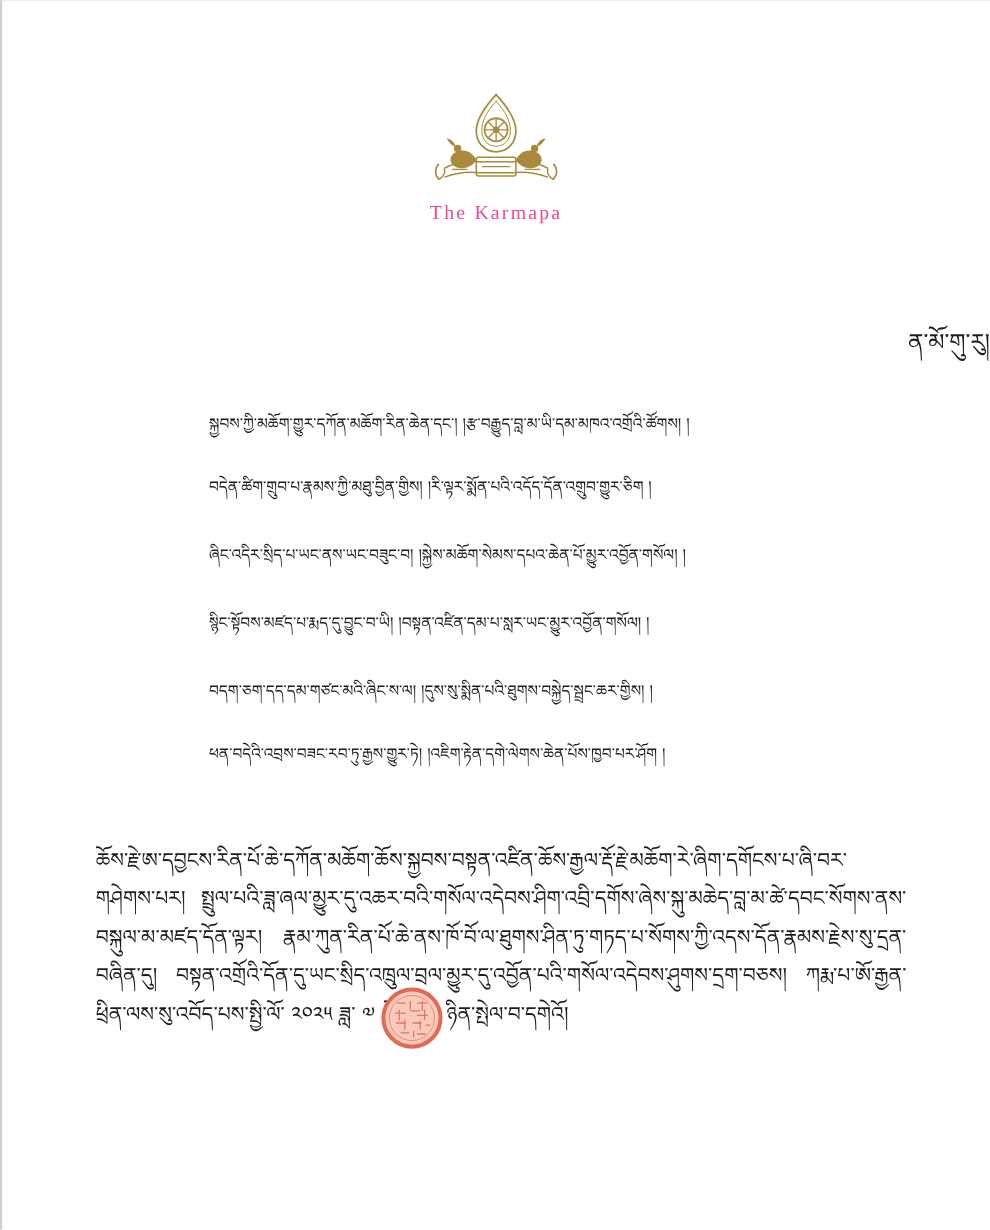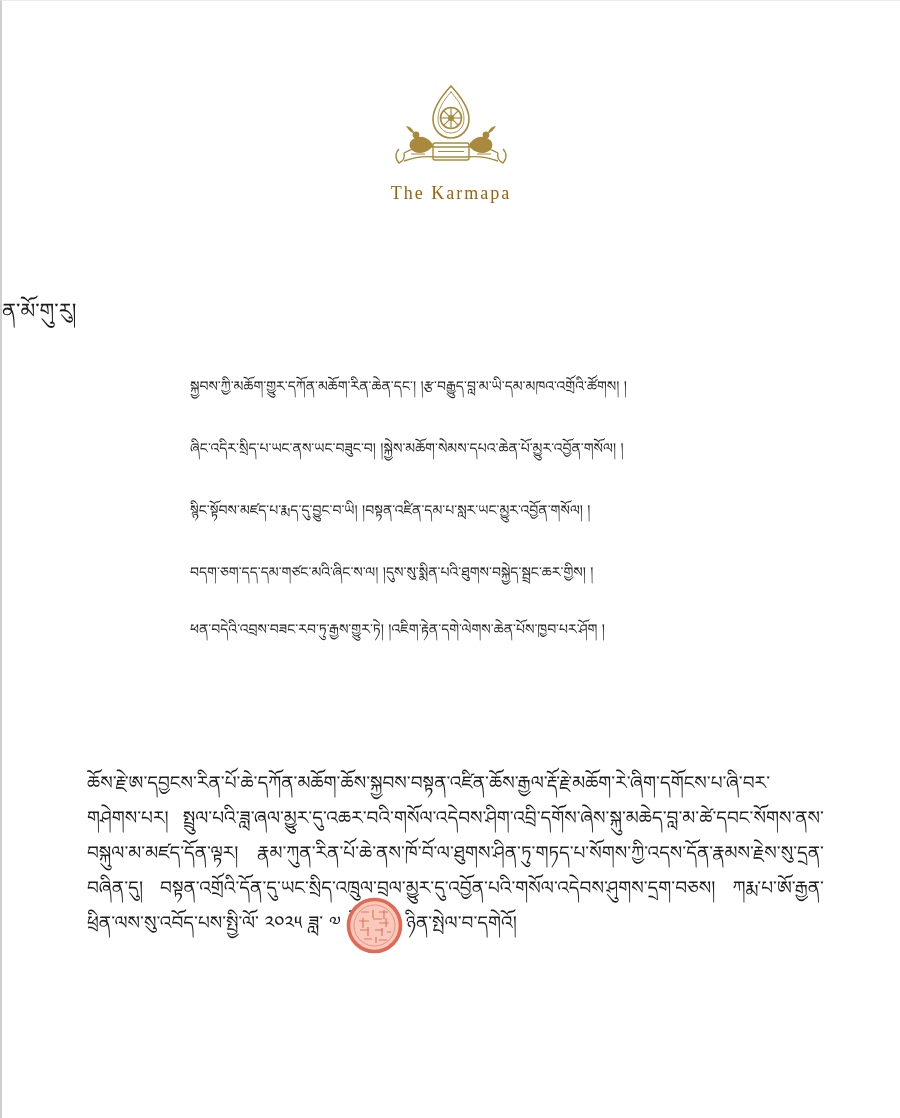--- a/index.html
+++ b/index.html
@@ -20,25 +20,25 @@
   }
   .emblem-wrap {
     position: absolute; top: 82px; left: 0;
     width: 100%; text-align: center;
   }
   .org-name {
     position: absolute; top: 182px; left: 0;
     width: 100%; text-align: center;
     font-family: "Liberation Serif", serif;
     font-size: 18px; letter-spacing: 2px;
-    color: #a16207;
+    color: #ec4899;
   }
   .homage {
     position: absolute; top: 286px; left: 0;
-    width: 100%; text-align: left;
+    width: 100%; text-align: right;
     font-size: 21px; font-weight: normal; margin: 0;
   }
   .verses {
     position: absolute; top: 349px; left: 172px;
     width: 590px;
   }
   .verse { margin: 0 0 21px 0; }
   .verse p {
     margin: 16px;
     font-size: 14px;
@@ -107,20 +107,21 @@
     </svg>
   </div>
 
   <div class="org-name">The Karmapa</div>
 
   <h1 class="homage">ན་མོ་གུ་རུ།</h1>
 
   <div class="verses">
     <div class="verse">
       <p>སྐྱབས་ཀྱི་མཆོག་གྱུར་དཀོན་མཆོག་རིན་ཆེན་དང་། །རྩ་བརྒྱུད་བླ་མ་ཡི་དམ་མཁའ་འགྲོའི་ཚོགས། །</p>
+      <p>བདེན་ཚིག་གྲུབ་པ་རྣམས་ཀྱི་མཐུ་བྱིན་གྱིས། །རི་ལྟར་སྨོན་པའི་འདོད་དོན་འགྲུབ་གྱུར་ཅིག །</p>
     </div>
     <div class="verse">
       <p>ཞིང་འདིར་སྲིད་པ་ཡང་ནས་ཡང་བཟུང་བ། །སྐྱེས་མཆོག་སེམས་དཔའ་ཆེན་པོ་མྱུར་འབྱོན་གསོལ། །</p>
     </div>
     <div class="verse">
       <p>སྙིང་སྟོབས་མཛད་པ་རྨད་དུ་བྱུང་བ་ཡི། །བསྟན་འཛིན་དམ་པ་སླར་ཡང་མྱུར་འབྱོན་གསོལ། །</p>
     </div>
     <div class="verse">
       <p>བདག་ཅག་དད་དམ་གཙང་མའི་ཞིང་ས་ལ། །དུས་སུ་སྨིན་པའི་ཐུགས་བསྐྱེད་སྦྲང་ཆར་གྱིས། །</p>
       <p>ཕན་བདེའི་འབྲས་བཟང་རབ་ཏུ་རྒྱས་གྱུར་ཏེ། །འཇིག་རྟེན་དགེ་ལེགས་ཆེན་པོས་ཁྱབ་པར་ཤོག །</p>

